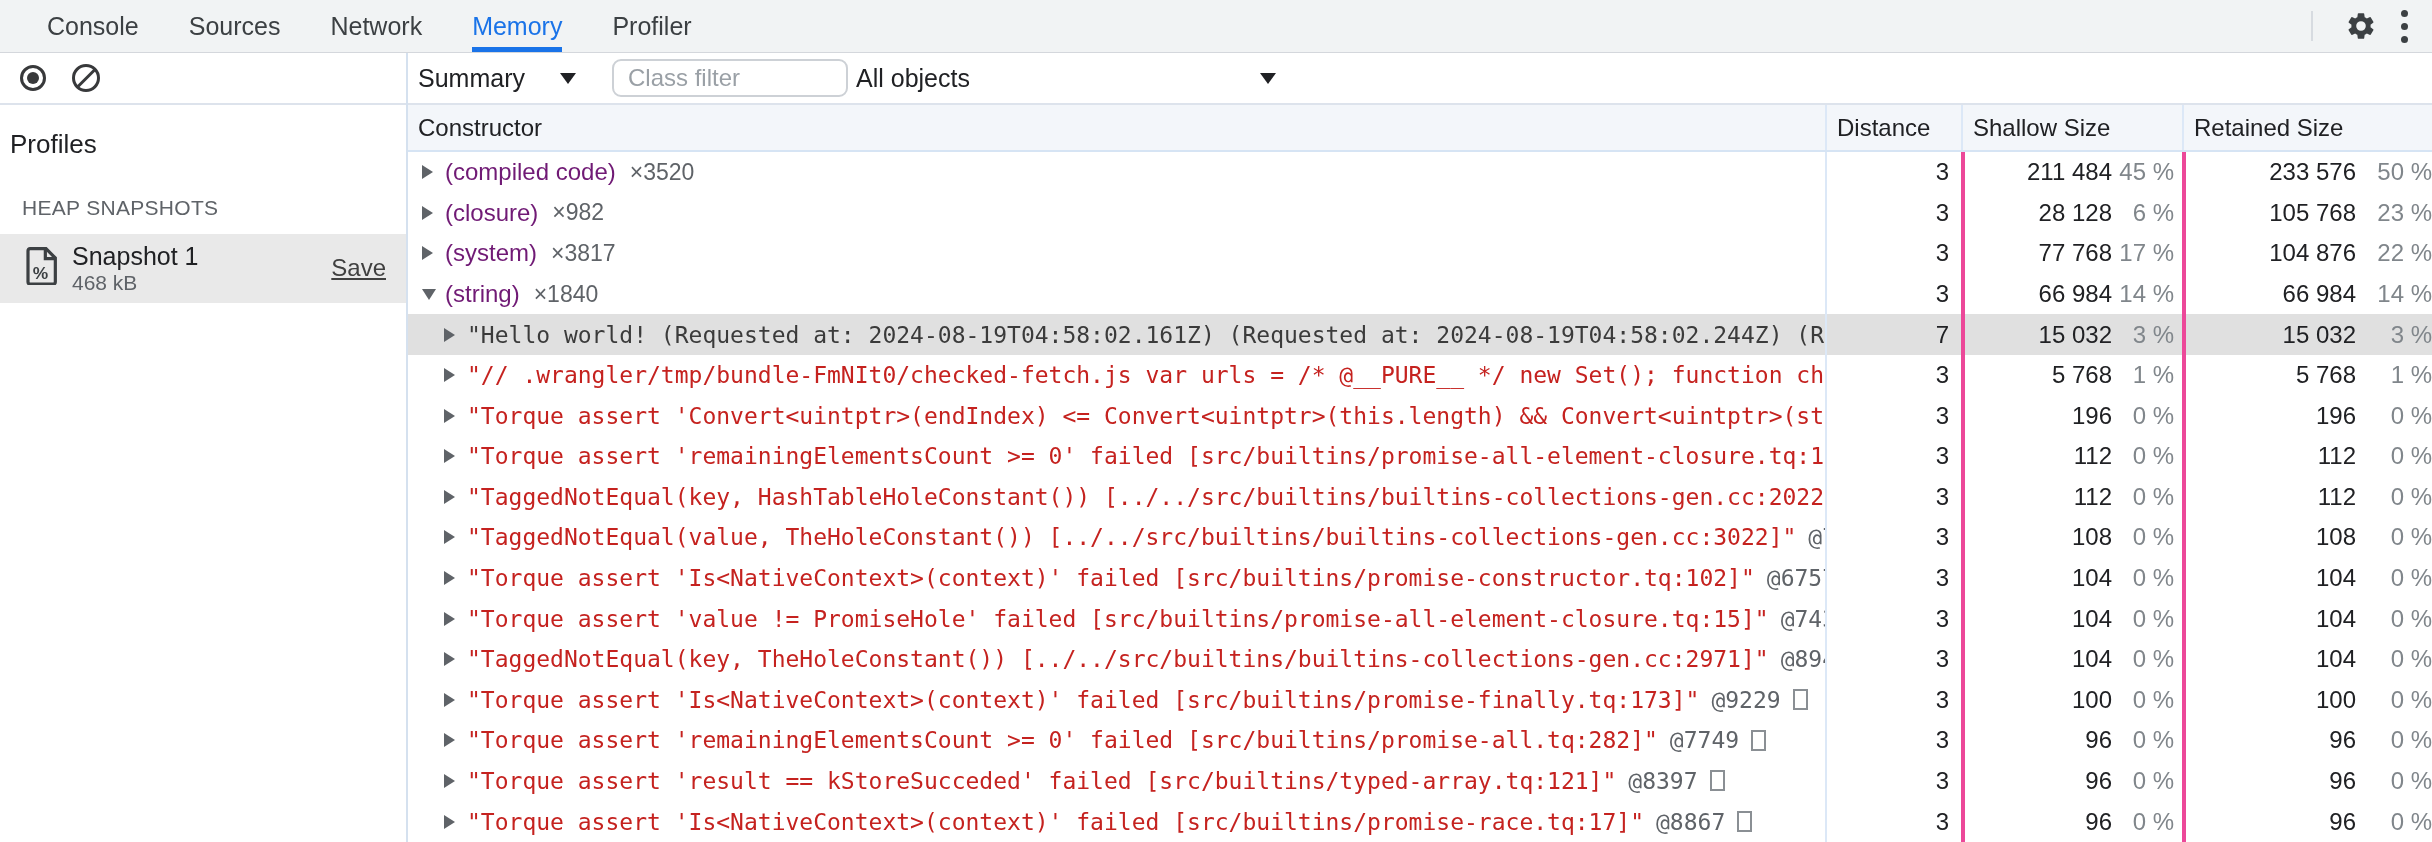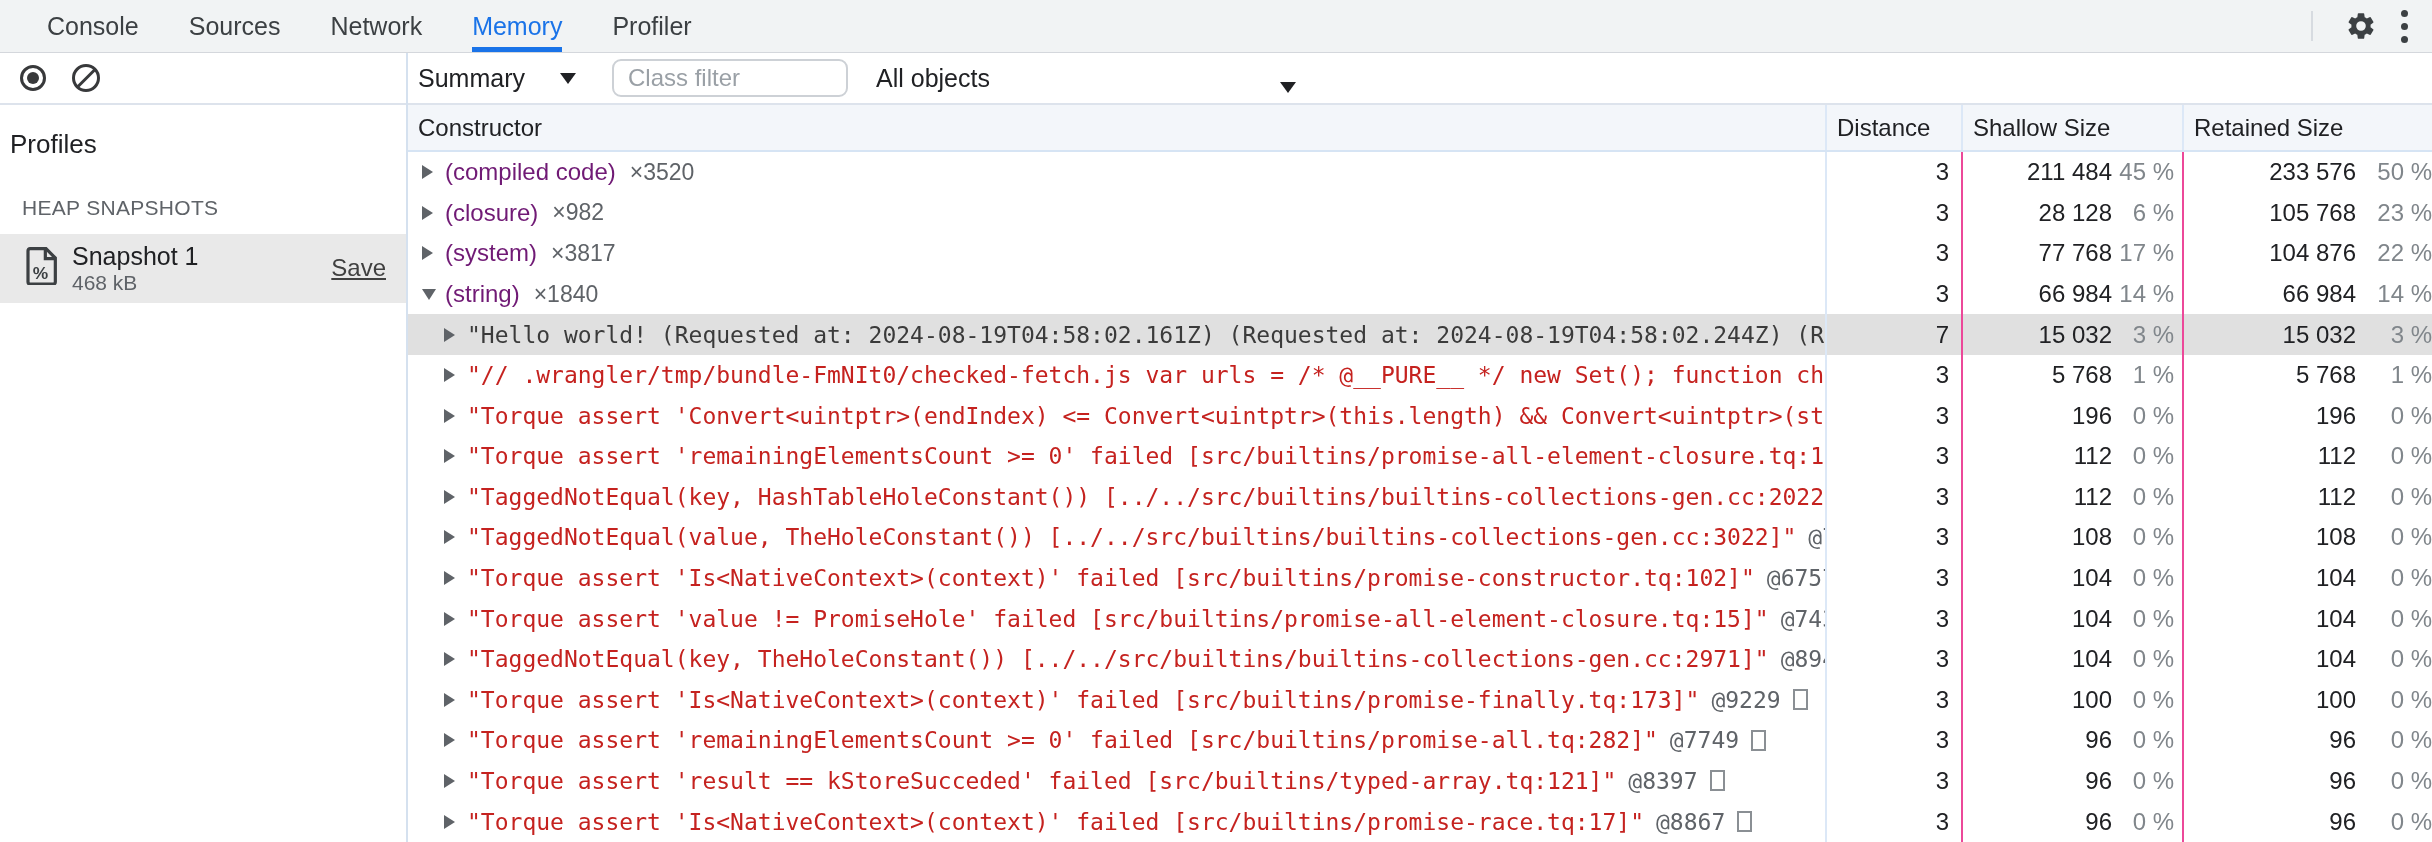--- a/index.html
+++ b/index.html
@@ -46,39 +46,39 @@
   .main-toolbar { height:52px; border-bottom:2px solid #dde3ec; display:flex; align-items:center;
     padding-left:10px; flex:none; }
   .dd { display:flex; align-items:center; cursor:default; }
   .dd-label { font-size:25px; color:#202124; }
   .caret { width:0; height:0; border-left:8px solid transparent; border-right:8px solid transparent;
     border-top:11px solid #202124; margin-left:8px; }
   .dd-summary { width:158px; justify-content:space-between; }
   .filter-input { margin-left:36px; width:236px; height:38px; border:2px solid #cdd1d6; border-radius:9px;
     font-size:24px; font-family:"Liberation Sans", sans-serif; color:#202124; padding:0 14px; outline:none; }
   .filter-input::placeholder { color:#9aa0a6; }
-  .dd-objects { margin-left:28px; width:420px; justify-content:space-between;align-items:flex-end; }
+  .dd-objects { margin-left:8px; width:420px; justify-content:space-between; }
 
   
   .grid-header { height:47px; background:#f3f6fa; border-bottom:2px solid #d6e4f4;
     display:flex; align-items:center; font-size:24px; color:#202124; flex:none; }
   .col-ctor { flex:1; min-width:0; padding-left:10px; }
   .col-dist { width:136px; border-left:2px solid #dce8f7; padding-left:10px; }
   .col-shallow { width:221px; border-left:2px solid #dce8f7; padding-left:10px; }
   .col-retained { width:250px; border-left:2px solid #dce8f7; padding-left:10px; }
   .grid-header > div { height:100%; display:flex; align-items:center;text-align:center; }
 
   .grid-body { flex:1; overflow:hidden; }
   .row { display:flex; height:40.588px; align-items:stretch; background:#fff; }
   .row.selected { background:#e0e0e0; }
   .c-ctor { flex:1; min-width:0; overflow:hidden; white-space:nowrap; display:flex; align-items:center; padding-left:14px; }
   .c-ctor.child { padding-left:36px; }
   .c-dist { width:136px; border-left:2px solid #dce8f7; display:flex; align-items:center;
     justify-content:flex-end; padding-right:12px; font-size:24px; }
-  .c-size { display:flex; align-items:center; font-size:24px; border-left:2px solid #ec4899; }
+  .c-size { display:flex; align-items:center; font-size:24px; border-left:4px solid #ec4899; }
   .c-size .num { flex:1; text-align:right; }
   .c-shal { width:221px; }
   .c-shal .pct { width:70px; text-align:right; padding-right:8px; }
   .c-ret { width:250px; }
   .c-ret .pct { width:76px; text-align:right; }
   .pct { color:#80868b; }
 
   .twisty { flex:none; margin-right:12px; }
   .tw-right { width:0; height:0; border-top:7px solid transparent; border-bottom:7px solid transparent;
     border-left:11px solid #5f6368; }

